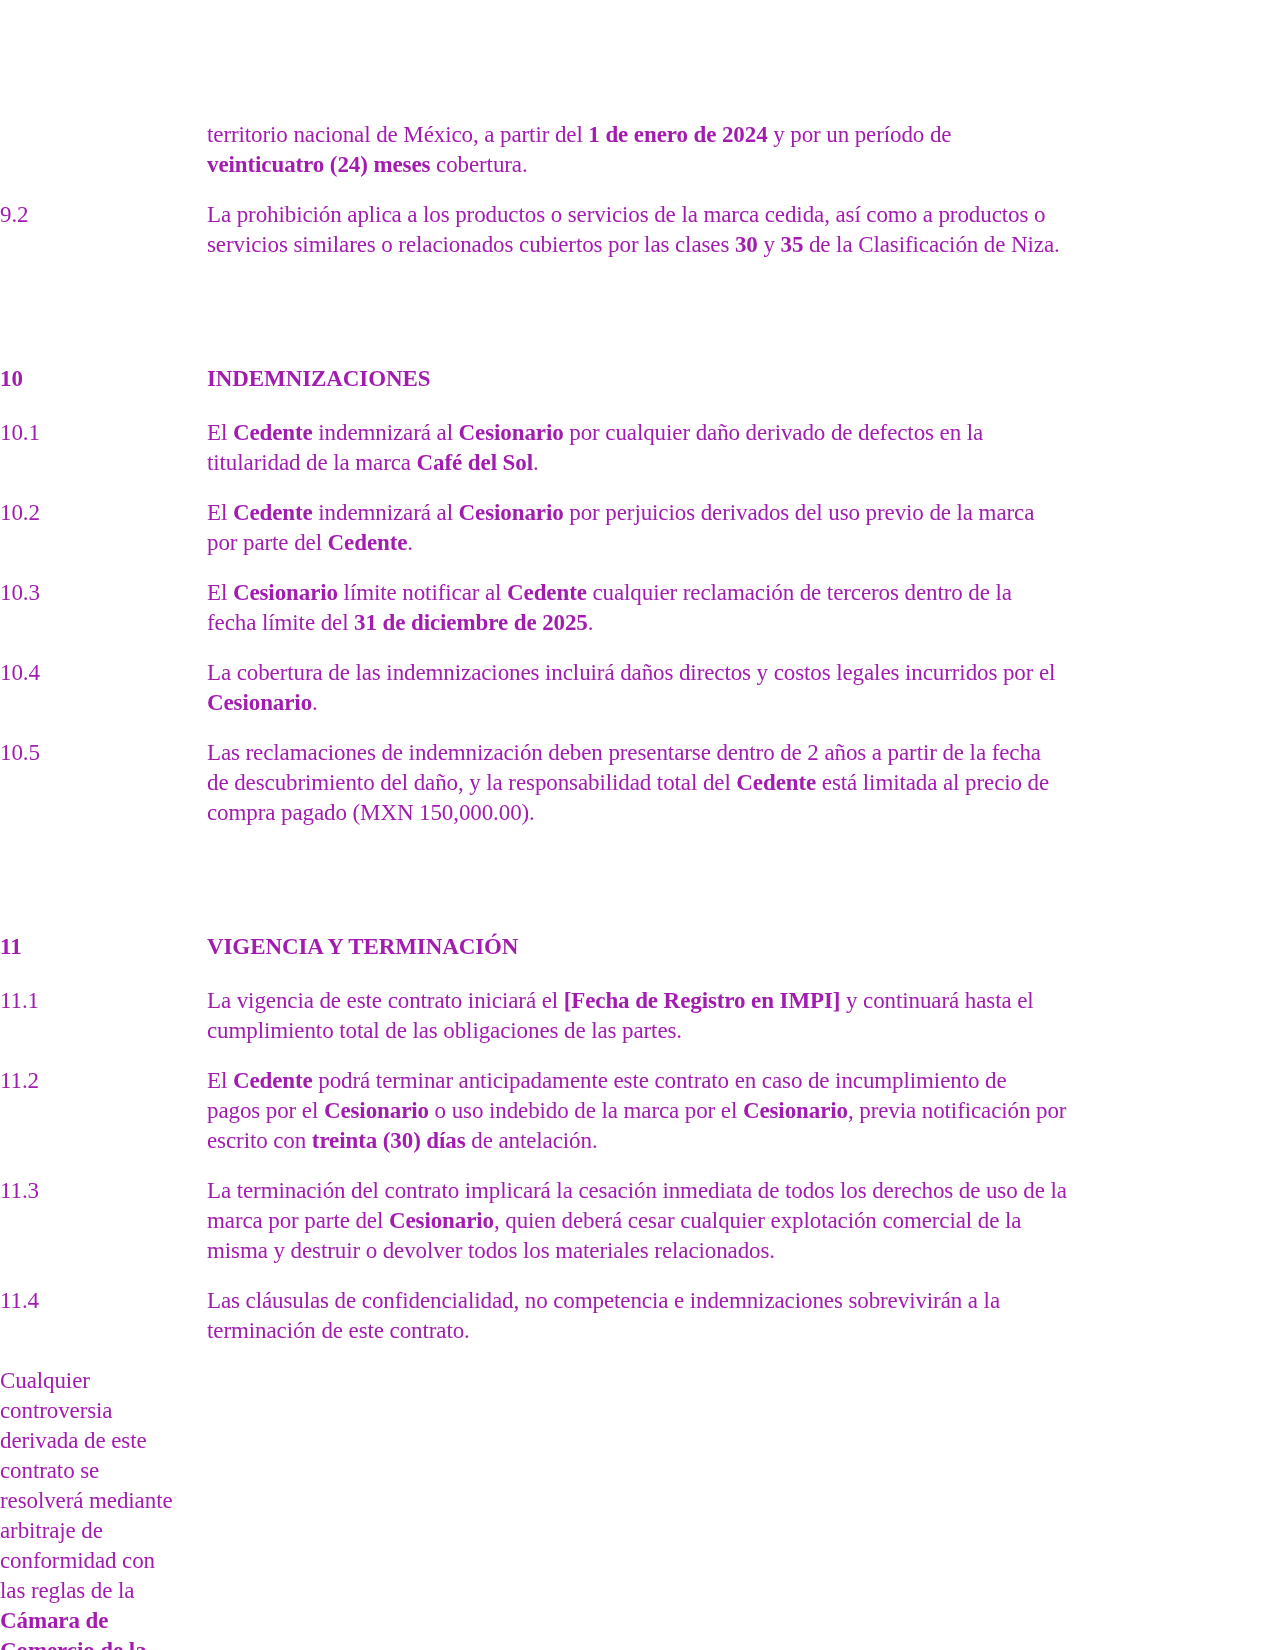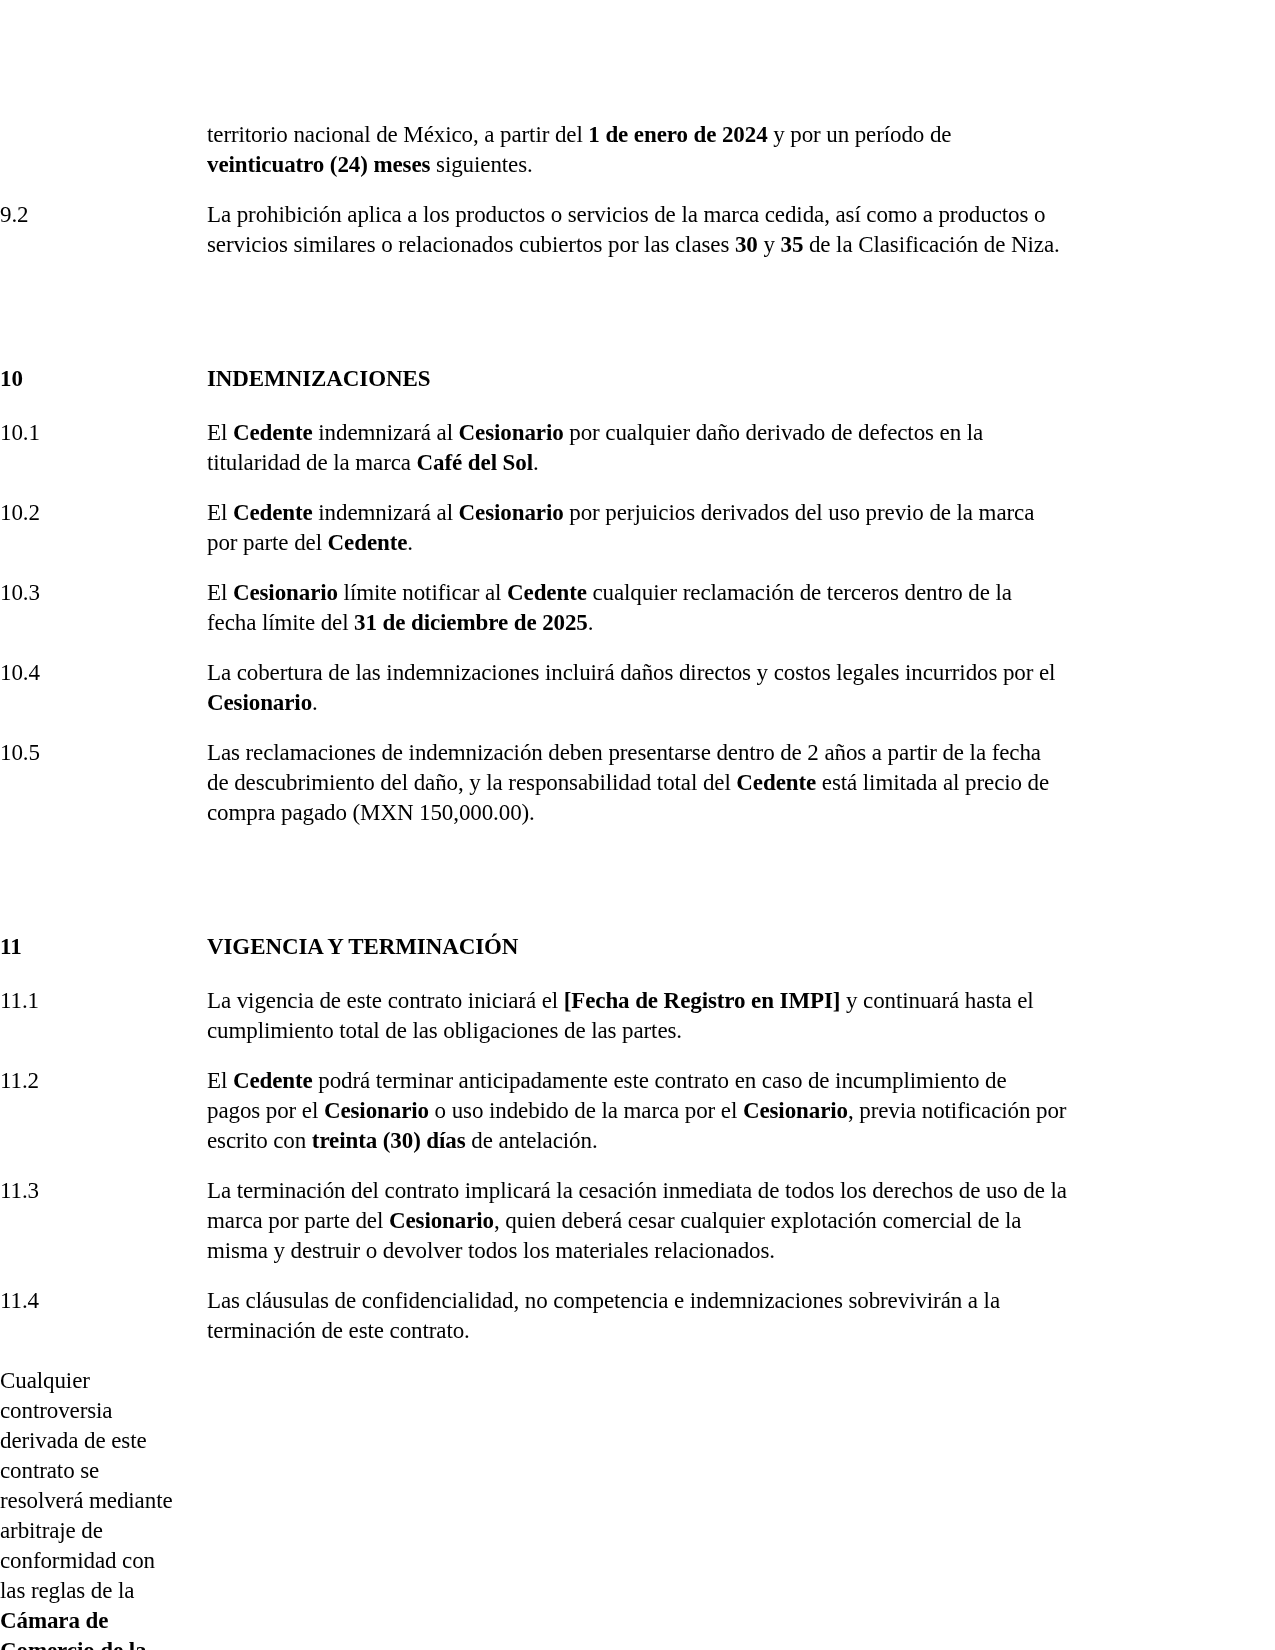--- a/index.html
+++ b/index.html
@@ -5,21 +5,21 @@
   html, body {
     margin: 0;
     padding: 0;
     background: #ffffff;
   }
   .page {
     width: 1275px;
     height: 1650px;
     box-sizing: border-box;
     background: #ffffff;
-    color: #000000;
+    color: #a21caf;
     font-family: "Liberation Serif", serif;
     font-size: 23px;
     line-height: 30px;
     letter-spacing: -0.1px;
     padding: 120px 45px 0 0;
     overflow: hidden;
     display: flex;
     flex-direction: column;
   }
   .doc {
@@ -49,21 +49,21 @@
   }
 </style>
 </head>
 <body>
 
 <div class="page">
   <div class="doc" id="doc">
       <div class="row clause">
         <div class="num"></div>
         <div class="txt"><span class="">territorio nacional de México, a partir del </span><span class="b">1 de enero de 2024</span><span class=""> y por un período de
-</span><span class="b">veinticuatro (24) meses</span><span class=""> siguientes.</span></div>
+</span><span class="b">veinticuatro (24) meses</span><span class=""> cobertura.</span></div>
       </div>
       <div class="row clause">
         <div class="num">9.2</div>
         <div class="txt"><span class="">La prohibición aplica a los productos o servicios de la marca cedida, así como a productos o
 servicios similares o relacionados cubiertos por las clases </span><span class="b">30</span><span class=""> y </span><span class="b">35</span><span class=""> de la Clasificación de Niza.</span></div>
       </div>
       <div class="row heading">
         <div class="num">10</div>
         <div class="txt">INDEMNIZACIONES</div>
       </div>

